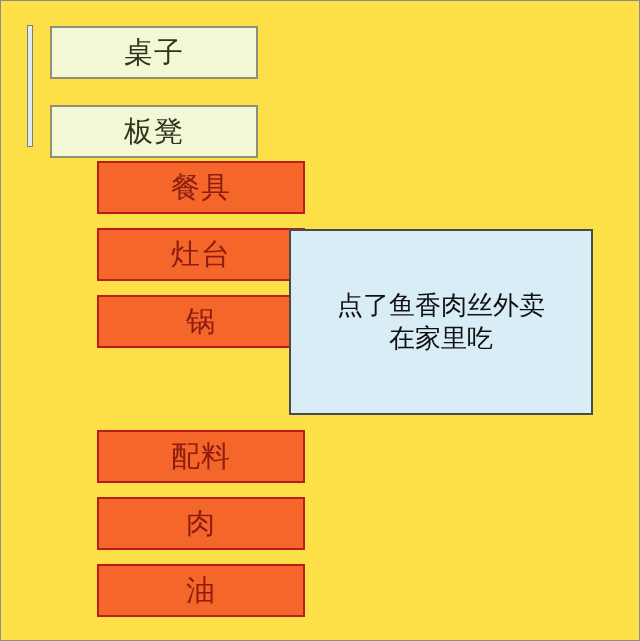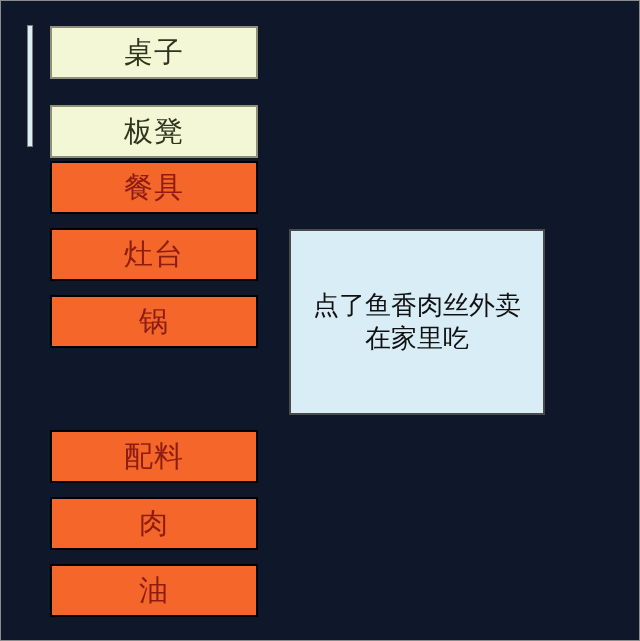--- a/index.html
+++ b/index.html
@@ -5,21 +5,21 @@
   html, body {
     margin: 0;
     padding: 0;
     background: #ffffff;
     font-family: "DejaVu Serif", "Liberation Serif", serif;
   }
   .page {
     position: relative;
     width: 640px;
     height: 641px;
-    background: #0f172a;
+    background: #fde047;
     border: 1px solid #8c8c8c;
     box-sizing: border-box;
     overflow: hidden;
     padding-left: 32px;
   }
   .accent-bar {
     position: absolute;
     left: 26px;
     top: 24px;
     width: 6px;
@@ -40,28 +40,29 @@
     font-size: 29px;
     letter-spacing: 1px;
   }
   .box.cream {
     background: #f3f7d6;
     border: 2px solid #8f9077;
     color: #2f351c;
   }
   .box.orange {
     background: #f4662a;
-    border: 2px solid #000000;
+    border: 2px solid #b91c1c;
     color: #8c1d10;
+    margin-left: 47px;
   }
   .note-box {
     position: absolute;
     left: 288px;
     top: 228px;
-    width: 256px;
+    width: 304px;
     height: 186px;
     box-sizing: border-box;
     background: #d9edf6;
     border: 2px solid #4a4a4a;
     display: flex;
     flex-direction: column;
     align-items: center;
     justify-content: center;
     color: #111111;
   }

